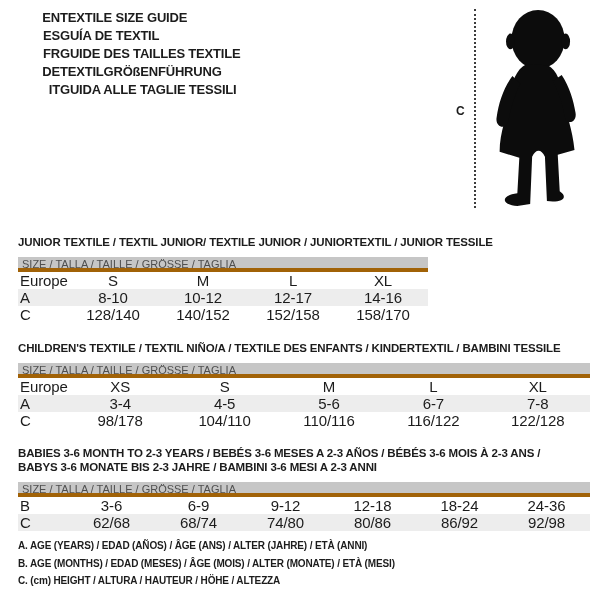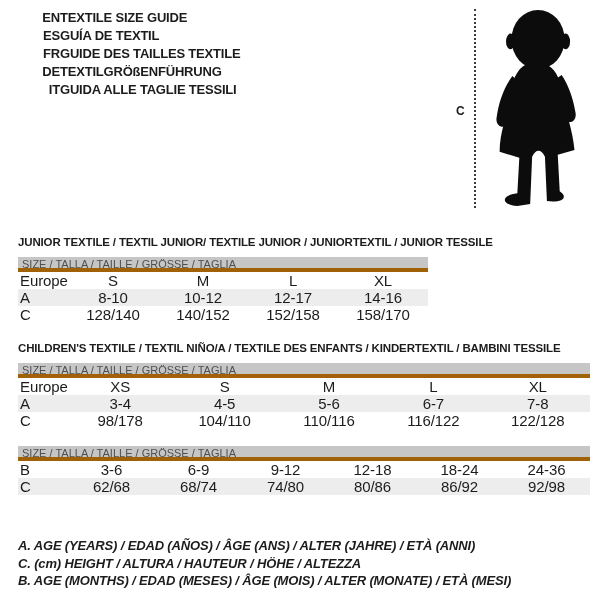--- a/index.html
+++ b/index.html
@@ -48,22 +48,22 @@
   table.size-grid td {
     height: 16px; font-size: 15px; text-align: center;
     padding: 0; vertical-align: middle; letter-spacing: -0.1px;
   }
   table.size-grid td.lbl { text-align: left; padding-left: 2px; }
   tr.shaded { background: #ededed; }
 
   
   #footnotes { left: 18px; top: 537px; }
   .footnote {
-    font-weight: bold; font-size: 13px; line-height: 17.5px;
-    letter-spacing: -0.15px; white-space: nowrap; font-style: italic;
+    font-weight: bold; font-size: 10px; line-height: 17.5px;
+    letter-spacing: -0.15px; white-space: nowrap;
   }
 </style>
 </head>
 <body>
 
 <div id="lang-list" class="abs">
     <div class="lang-row">
       <span class="lang-code">EN</span>
       <span class="lang-label">TEXTILE SIZE GUIDE</span>
     </div>
@@ -172,20 +172,24 @@
           <td>98/178</td>
           <td>104/110</td>
           <td>110/116</td>
           <td>116/122</td>
           <td>122/128</td>
         </tr>
       </tbody>
     </table>
   </div>
 <div id="table-2" class="size-table">
+    <div class="tbl-title">
+      <div class="tbl-title-line">BABIES 3-6 MONTH TO 2-3 YEARS / BEBÉS 3-6 MESES A 2-3 AÑOS / BÉBÉS 3-6 MOIS À 2-3 ANS /</div>
+      <div class="tbl-title-line">BABYS 3-6 MONATE BIS 2-3 JAHRE / BAMBINI 3-6 MESI A 2-3 ANNI</div>
+    </div>
     <div class="size-bar">SIZE / TALLA / TAILLE / GRÖSSE / TAGLIA</div>
     <table class="size-grid">
       <colgroup>
         <col style="width: 50px;">
         <col>
         <col>
         <col>
         <col>
         <col>
         <col>
@@ -208,15 +212,15 @@
           <td>80/86</td>
           <td>86/92</td>
           <td>92/98</td>
         </tr>
       </tbody>
     </table>
   </div>
 
 <div id="footnotes" class="abs">
     <div class="footnote">A. AGE (YEARS) / EDAD (AÑOS) / ÂGE (ANS) / ALTER (JAHRE) / ETÀ (ANNI)</div>
+    <div class="footnote">B. AGE (MONTHS) / EDAD (MESES) / ÂGE (MOIS) / ALTER (MONATE) / ETÀ (MESI)</div>
     <div class="footnote">C. (cm) HEIGHT / ALTURA / HAUTEUR / HÖHE / ALTEZZA</div>
-    <div class="footnote">B. AGE (MONTHS) / EDAD (MESES) / ÂGE (MOIS) / ALTER (MONATE) / ETÀ (MESI)</div>
   </div>
 
 </body></html>

